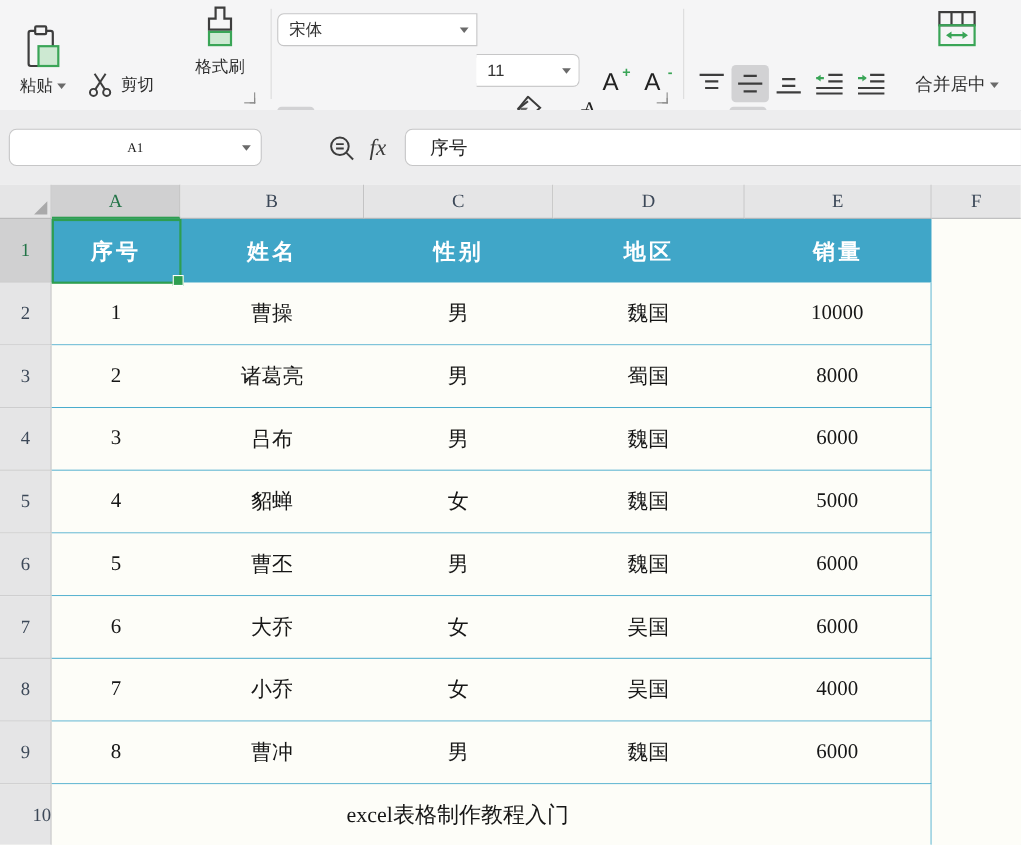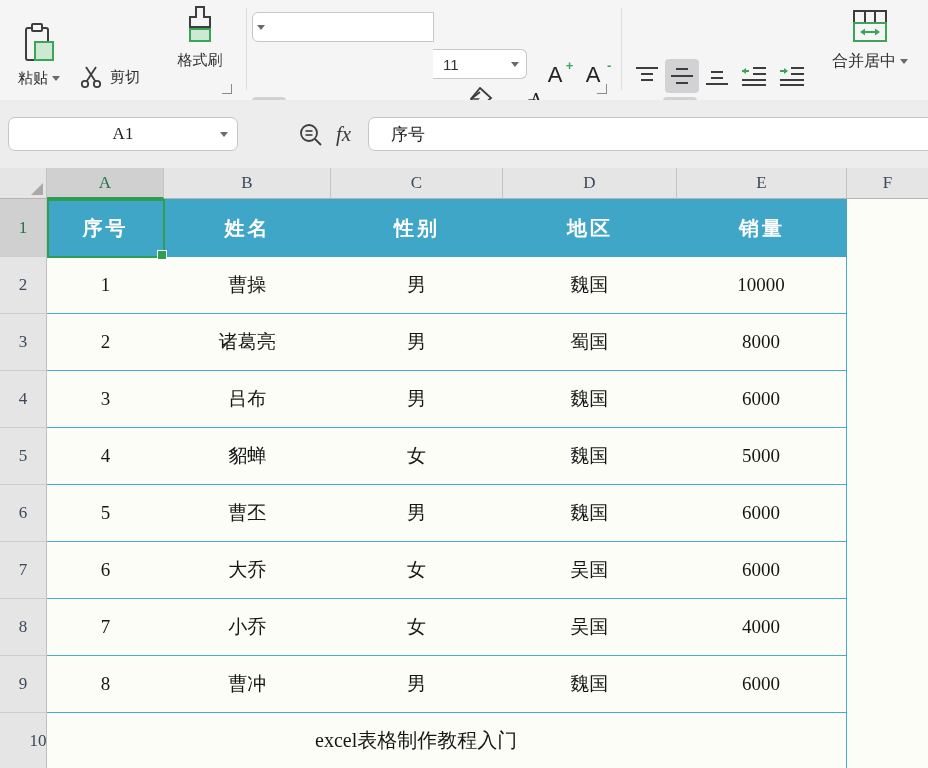--- a/index.html
+++ b/index.html
@@ -26,21 +26,21 @@
   .glyph-i{font-family:"Liberation Serif","DejaVu Serif",serif;font-style:italic;font-size:21px;color:#222;}
   .glyph-u{font-size:19px;color:#222;border-bottom:2px solid #3aa557;padding:0 2px 0 2px;}
   .aplus{font-size:22px;color:#222;font-family:"Liberation Sans",sans-serif;position:relative;}
   .aplus .sgn{position:absolute;top:-4px;right:-11px;font-size:13px;color:#3aa557;font-weight:bold;}
   .fcolor-a{font-family:"Liberation Serif","DejaVu Serif",serif;font-size:19px;color:#222;line-height:17px;}
   .cbar{width:24px;height:4px;margin-top:1px;}
 
   
   .fbar{position:absolute;left:0;top:100px;width:928px;height:68px;background:#ededee;}
   .namebox{position:absolute;left:8px;top:17px;width:230px;height:34px;background:#fff;border:1px solid #c6c6c7;border-radius:7px;box-sizing:border-box;display:flex;align-items:center;justify-content:center;}
-  .namebox .nb-text{font-family:"Liberation Serif","DejaVu Serif",serif;font-size:17px;color:#222;}
+  .namebox .nb-text{font-family:"Liberation Serif","DejaVu Serif",serif;font-size:12px;color:#222;}
   .namebox .caret{position:absolute;right:9px;top:14px;}
   .fx{position:absolute;left:336px;top:22px;font-family:"Liberation Serif","DejaVu Serif",serif;font-style:italic;font-size:21px;color:#3a3a3a;}
   .formulabox{position:absolute;left:368px;top:17px;width:566px;height:34px;background:#fff;border:1px solid #c6c6c7;border-radius:7px 0 0 7px;box-sizing:border-box;display:flex;align-items:center;}
   .formulabox .fml{font-family:"Liberation Serif","DejaVu Serif",serif;font-size:17px;color:#222;padding-left:22px;}
 
   
   .sheet{position:absolute;left:0;top:168px;width:928px;height:600px;background:#fdfdf8;}
   .chrow{display:flex;height:31px;box-sizing:border-box;}
   .ch{background:#e5e5e6;border-right:1px solid #c3c3c4;border-bottom:1px solid #b4b4b5;box-sizing:border-box;display:flex;align-items:center;justify-content:center;font-family:"Liberation Serif","DejaVu Serif",serif;font-size:17px;color:#3c4858;}
   .ch.sel{background:#d0d0d1;color:#217346;border-bottom:2px solid #2e9e50;}
@@ -118,20 +118,21 @@
           <rect x="7" y="24" width="20" height="12" fill="#cde9d2" stroke="#3aa557" stroke-width="2"></rect>
         </svg>
       </span>
       <span class="rlabel" style="margin-top:2px;">格式刷</span>
     </div>
 
     <div class="vsep" style="left:246px;"></div>
     <div class="launcher" style="left:222px;top:84px;"></div>
 
     <div class="combo" style="left:252px;top:12px;width:182px;border-radius:6px 0 0 6px;">
+      <span class="txt">宋体</span>
       <span class="caret" style="margin-right:7px;"></span>
     </div>
     <div class="combo" style="left:433px;top:12px;width:94px;border-left:none;border-radius:0 6px 6px 0;margin-top:37px;">
       <span class="txt">11</span>
       <span class="caret" style="margin-right:7px;"></span>
     </div>
     <div class="rbtn" style="left:540px;top:12px;width:30px;height:30px;justify-content:center;">
       <span class="aplus"><span>A</span><span class="sgn">+</span></span>
     </div>
     <div class="rbtn" style="left:578px;top:12px;width:30px;height:30px;justify-content:center;">
@@ -310,21 +311,21 @@
         <svg width="40" height="38" viewBox="0 0 40 38">
           <rect x="4" y="3" width="32" height="12" fill="none" stroke="#3d3d3d" stroke-width="2"></rect>
           <line x1="15" y1="3" x2="15" y2="15" stroke="#3d3d3d" stroke-width="2"></line>
           <line x1="25" y1="3" x2="25" y2="15" stroke="#3d3d3d" stroke-width="2"></line>
           <rect x="4" y="15" width="32" height="18" fill="none" stroke="#3aa557" stroke-width="2"></rect>
           <line x1="12" y1="24" x2="28" y2="24" stroke="#3aa557" stroke-width="2"></line>
           <path d="M10 24 l5 -3.4 v6.8 z" fill="#3aa557"></path>
           <path d="M30 24 l-5 -3.4 v6.8 z" fill="#3aa557"></path>
         </svg>
       </span>
-      <span style="margin-top:5px;">
+      <span style="margin-top:21px;">
         <span class="rlabel" style="font-size:16px;">合并居中</span><span class="caret"></span>
       </span>
     </div>
   </div>
 
   <div class="fbar">
     <div class="namebox">
       <span class="nb-text">A1</span>
       <span class="caret"></span>
     </div>

